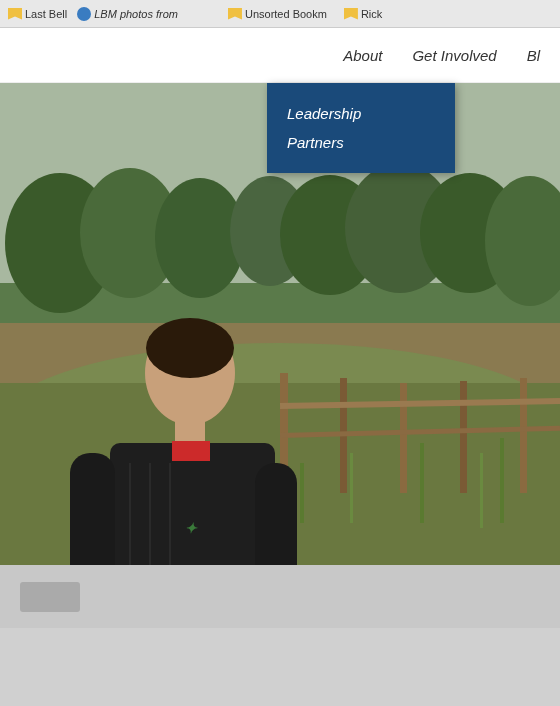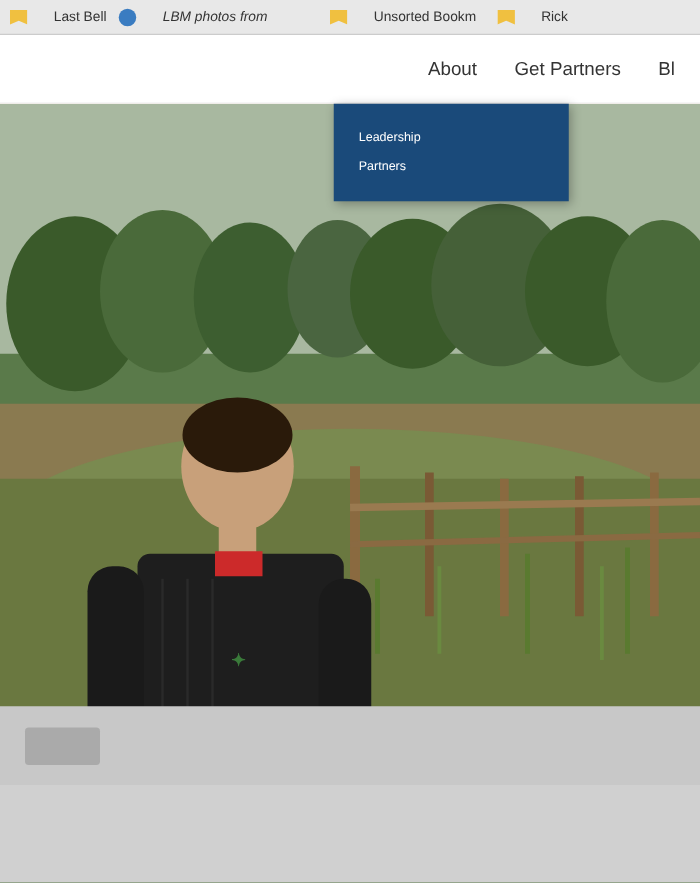--- a/index.html
+++ b/index.html
@@ -23,21 +23,21 @@
       height: 28px;
       display: flex;
       align-items: center;
       padding: 0 8px;
       gap: 4px;
     }
 
     .bookmark-item {
       display: flex;
       align-items: center;
-      gap: 21px;
+      gap: 3px;
       font-size: 11px;
       color: #333;
       white-space: nowrap;
     }
 
     .bookmark-icon {
       width: 14px;
       height: 12px;
       background: #f0c040;
       clip-path: polygon(0 0, 100% 0, 100% 100%, 50% 75%, 0 100%);
@@ -52,20 +52,21 @@
       height: 14px;
     }
 
     
     .page {
       background: #fdba74;
       width: 560px;
       height: 600px;
       position: relative;
       overflow: hidden;
+      font-style: italic;
     }
 
     
     .navbar {
       background: white;
       height: 55px;
       display: flex;
       align-items: center;
       justify-content: flex-end;
       padding: 0 20px;
@@ -101,21 +102,21 @@
       left: 267px;
       background: #1a4a7a;
       width: 188px;
       padding: 16px 20px;
       z-index: 100;
       box-shadow: 2px 2px 8px rgba(0,0,0,0.3);
     }
 
     .dropdown-item {
       color: white;
-      font-size: 10px;
+      font-size: 15px;
       cursor: pointer;
       padding: 6px 0;
       display: block;
     }
 
     
     .hero-image {
       position: absolute;
       top: 55px;
       left: 0;
@@ -171,21 +172,21 @@
     <div class="bookmark-icon"></div>
     <span>Rick</span>
   </div>
 </div>
 
 <div class="page">
 
   <nav class="navbar">
     <div class="nav-links">
       <a class="nav-link">About</a>
-      <a class="nav-link">Get Partners</a>
+      <a class="nav-link">Get Involved</a>
       <a class="nav-link">Bl</a>
     </div>
   </nav>
 
   <div class="dropdown-menu">
     <a class="dropdown-item">Leadership</a>
     <a class="dropdown-item">Partners</a>
   </div>
 
   <div class="hero-image">

